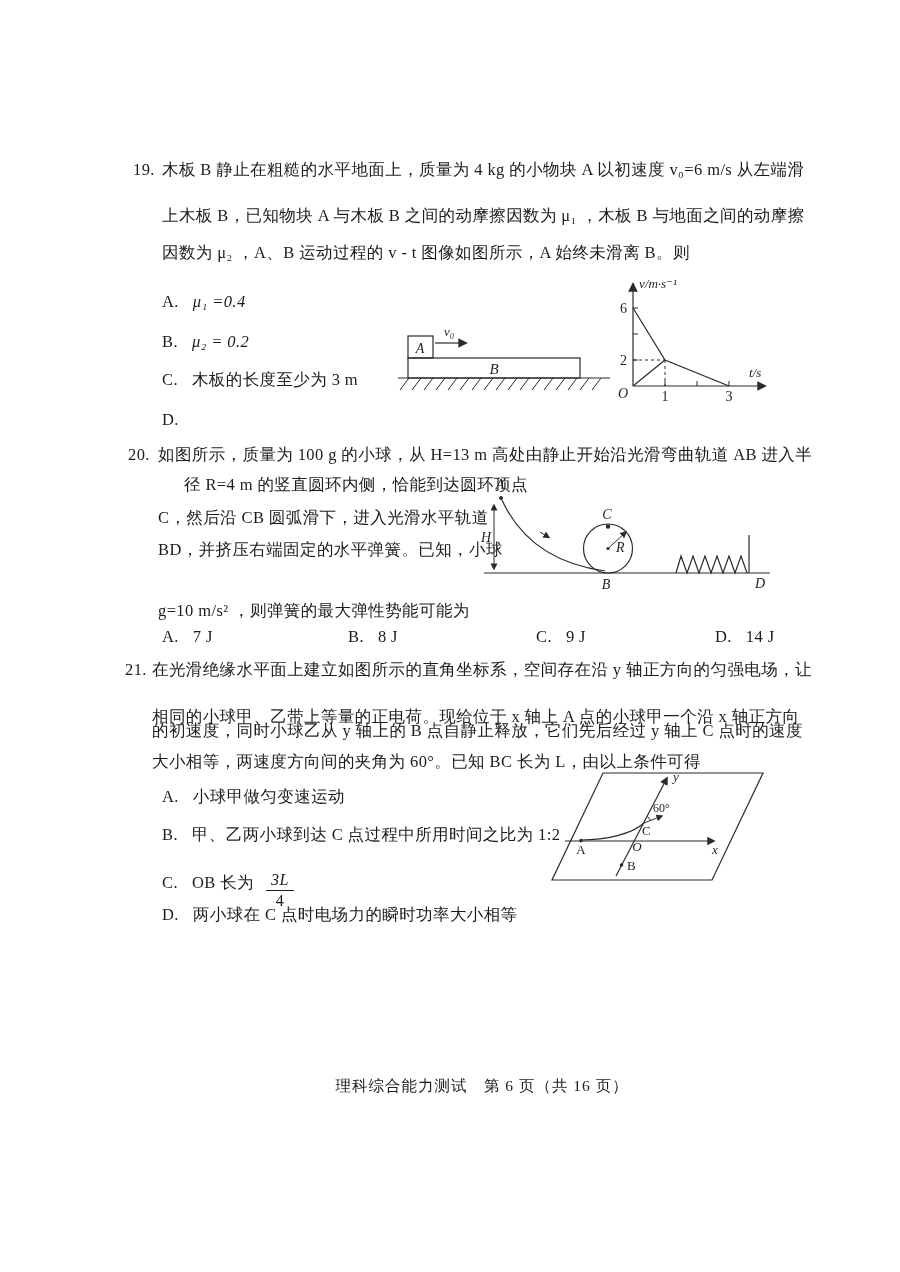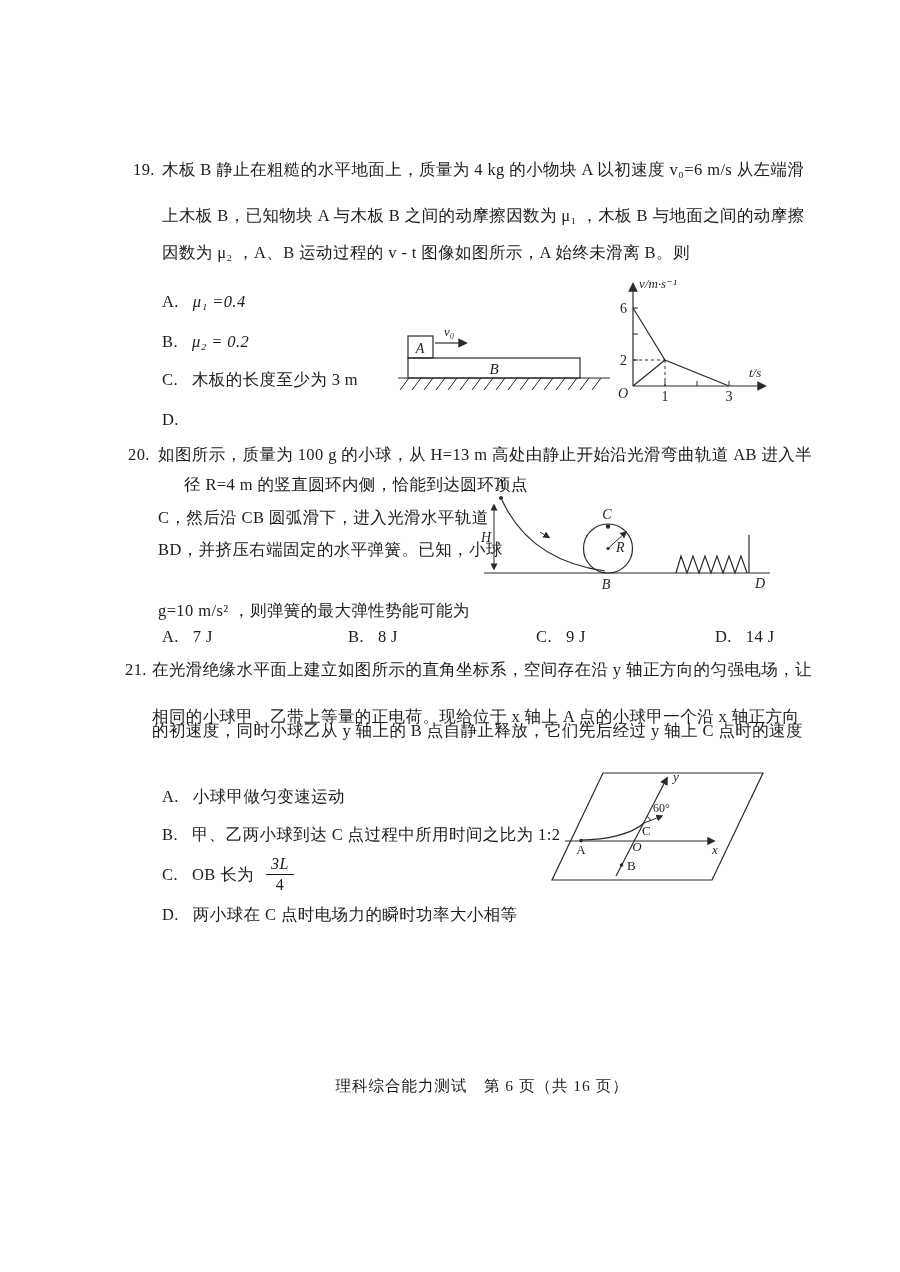--- a/index.html
+++ b/index.html
@@ -5,21 +5,21 @@
   html,body { margin:0; padding:0; background:#ffffff; }
   .page {
     position:relative; width:900px; height:1272px; background:#ffffff;
     font-family:"Liberation Serif","DejaVu Serif",serif; color:#1c1c1c;
     overflow:hidden;
   }
   .t { position:absolute; font-size:16.5px; line-height:1.2; letter-spacing:0.4px; white-space:nowrap; }
   .qnum { font-weight:bold; font-weight:normal; }
   .opt { display:flex; align-items:center; }
   .opt .lab { margin-right:14px; }
-  .frac { display:inline-flex; flex-direction:column; align-items:center; margin-left:12px; font-style:italic; font-size:16px; line-height:1.15; }
+  .frac { display:inline-flex; flex-direction:column; align-items:center; margin-left:12px; font-style:italic; font-size:16px; line-height:1.15;margin-top:16px; }
   .frac .num { border-bottom:1.3px solid #1c1c1c; padding:0 5px 1px 5px; }
   .frac .den { padding-top:1px; font-style:normal; }
   .footer { position:absolute; left:0; top:1076px; width:100%; text-align:center; font-size:15.5px; letter-spacing:1px;padding-left:32px; }
   svg { position:absolute; overflow:visible; }
   svg text { font-family:"Liberation Serif","DejaVu Serif",serif; fill:#1f1f1f; }
   .it { font-style:italic; }
   .stroke { stroke:#2a2a2a; stroke-width:1.2; fill:none; }
   .thin  { stroke:#2a2a2a; stroke-width:1;   fill:none; }
 </style>
 </head>
@@ -159,20 +159,21 @@
     <text class="it" x="129" y="46" font-size="14" text-anchor="middle">C</text>
     <text class="it" x="138" y="79" font-size="14">R</text>
     <text class="it" x="128" y="116" font-size="14" text-anchor="middle">B</text>
     <text class="it" x="277" y="115" font-size="14">D</text>
   </svg>
 
   <div class="t qnum" style="left:125px; top:660px;">21.</div>
   <div class="t" style="left:152px; top:660px;">在光滑绝缘水平面上建立如图所示的直角坐标系，空间存在沿 y 轴正方向的匀强电场，让</div>
   <div class="t" style="left:152px; top:691px;margin-top:16px;">相同的小球甲、乙带上等量的正电荷。现给位于 x 轴上 A 点的小球甲一个沿 x 轴正方向</div>
   <div class="t" style="left:152px; top:721px;">的初速度，同时小球乙从 y 轴上的 B 点自静止释放，它们先后经过 y 轴上 C 点时的速度</div>
+  <div class="t" style="left:152px; top:752px;">大小相等，两速度方向间的夹角为 60°。已知 BC 长为 L，由以上条件可得</div>
 
   <div class="t opt" style="left:162px; top:787px;">
     <span class="lab">A.</span>
     <span>小球甲做匀变速运动</span>
   </div>
   <div class="t opt" style="left:162px; top:825px;">
     <span class="lab">B.</span>
     <span>甲、乙两小球到达 C 点过程中所用时间之比为 1:2</span>
   </div>
   <div class="t opt" style="left:162px; top:855px;">

